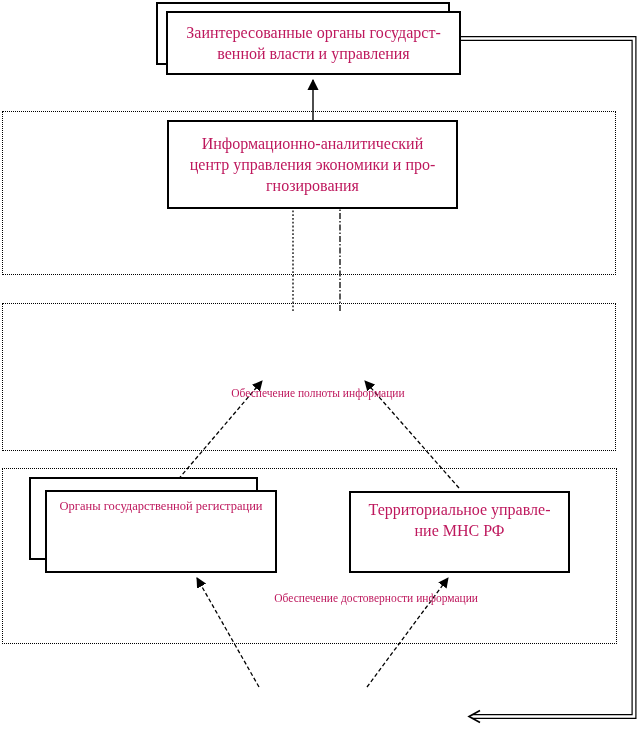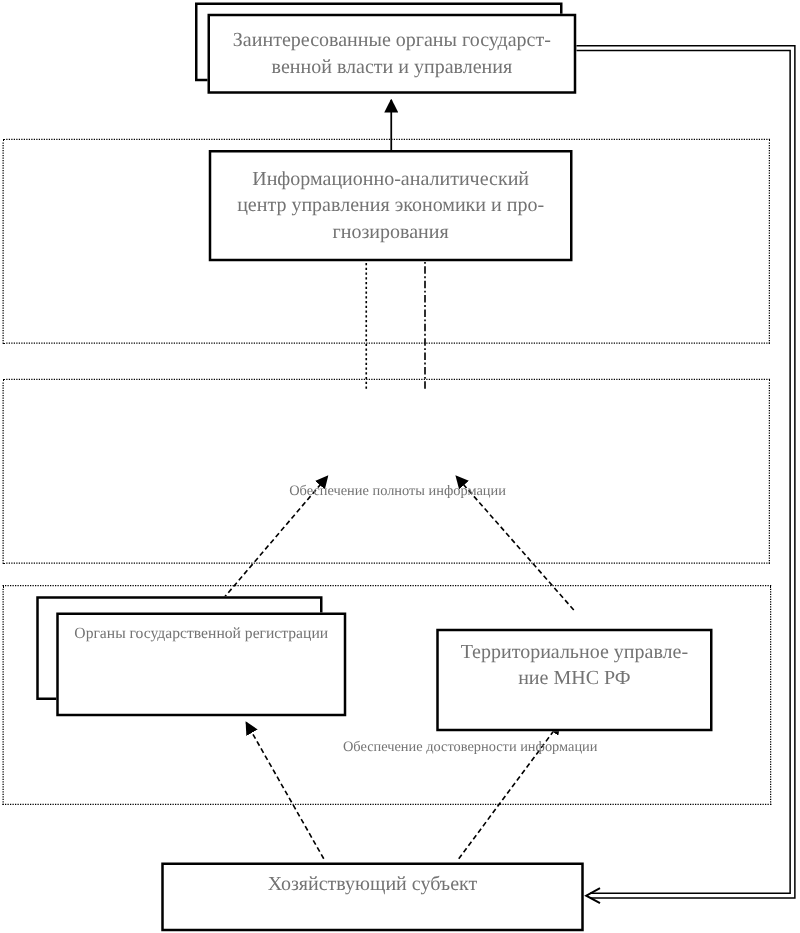--- a/index.html
+++ b/index.html
@@ -3,21 +3,21 @@
 <meta charset="utf-8">
 <style>
   html, body { margin: 0; padding: 0; background: #ffffff; }
   * { box-sizing: border-box; }
   .canvas {
     position: relative;
     width: 640px;
     height: 746px;
     background: #ffffff;
     font-family: "Liberation Serif", "DejaVu Serif", serif;
-    color: #737373;
+    color: #be185d;
     overflow: hidden;
   }
   .zone {
     position: absolute;
     border: 1px dotted #000;
     background: transparent;
     z-index: 1;
   }
   .lines-svg {
     position: absolute;
@@ -96,25 +96,22 @@
 центр управления экономики и про-
 гнозирования</span>
   </div>
 
 
   <div class="box back" style="left:29px; top:477px; width:229px; height:83px;"></div>
   <div class="box top-text small-text" style="left:45px; top:490px; width:232px; height:83px; padding-top:7px;">
     <span>Органы государственной регистрации</span>
   </div>
 
-  <div class="box top-text" style="left:349px; top:491px; width:221px; height:82px; padding-top:6px;margin-top:12px;">
+  <div class="box top-text" style="left:349px; top:491px; width:221px; height:82px; padding-top:6px;">
     <span>Территориальное управле-
 ние МНС РФ</span>
   </div>
 
-  <div class="box top-text" style="left:129px; top:690px; width:338px; height:55px; padding-top:5px;">
-    <span>Хозяйствующий субъект</span>
-  </div>
 
   <div class="flabel" style="left:158px; top:386px;">Обеспечение полноты информации</div>
   <div class="flabel" style="left:158px; top:591px;text-align:right;">Обеспечение достоверности информации</div>
 
 </div>
 
 </body></html>

